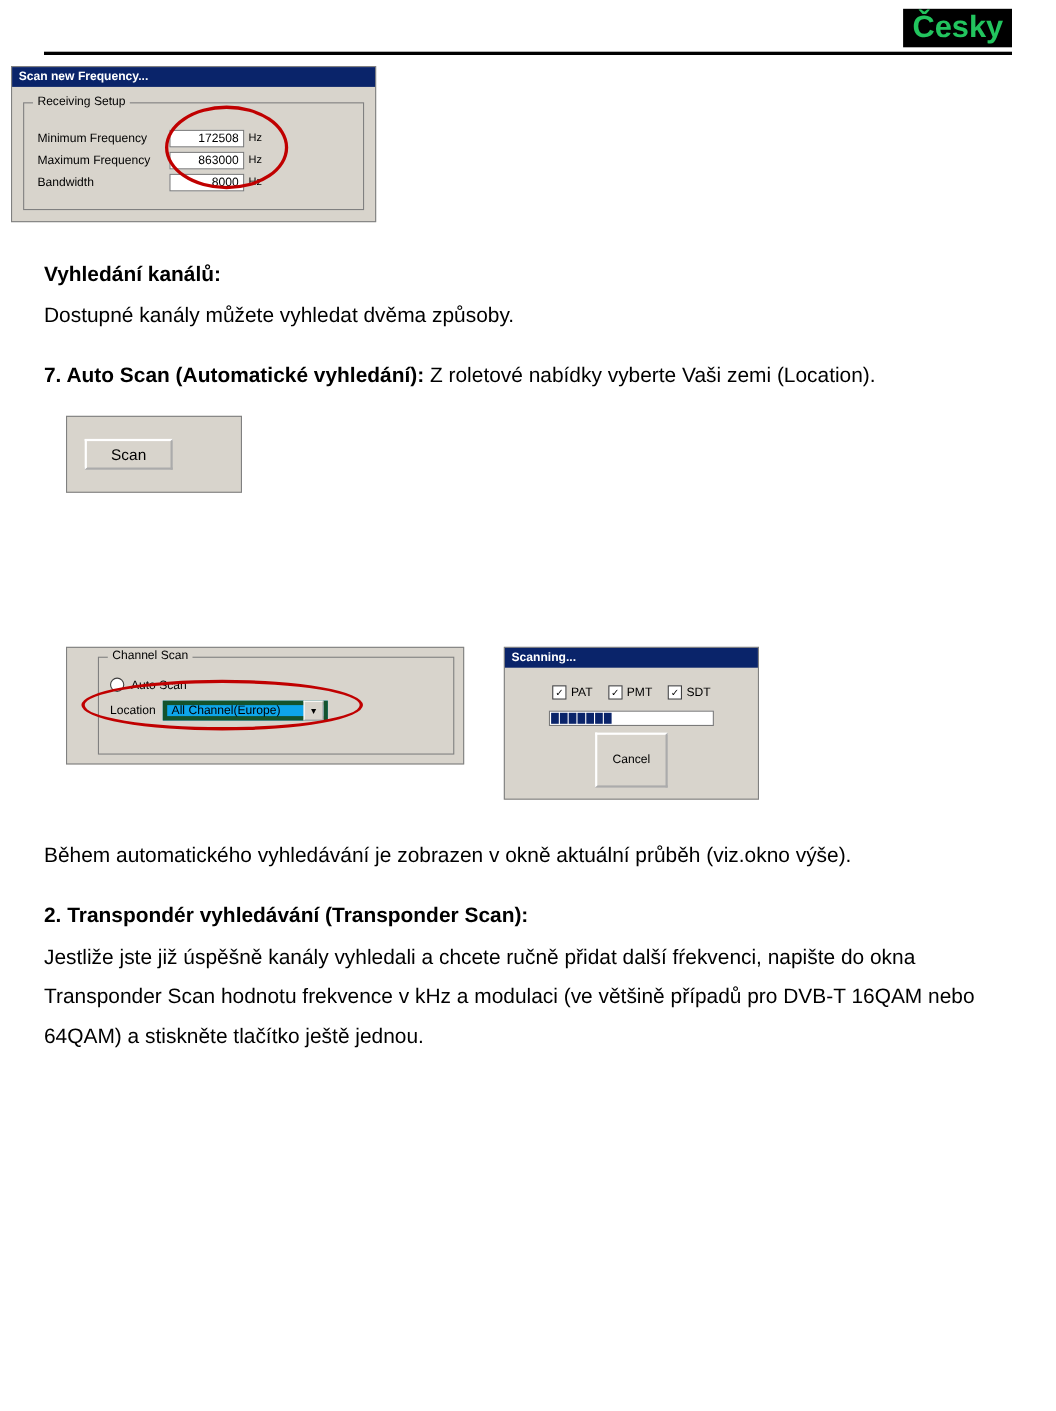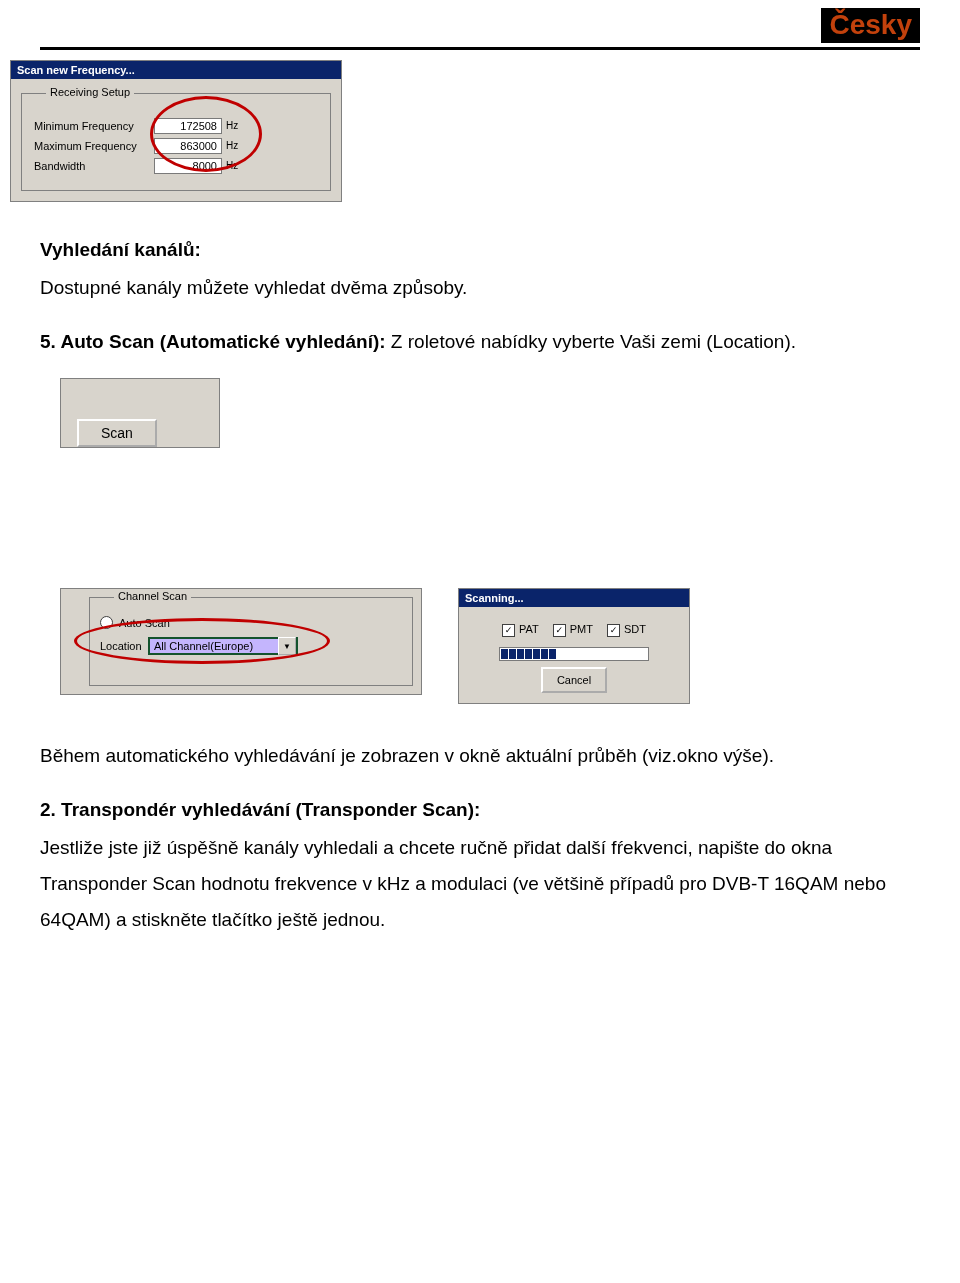--- a/index.html
+++ b/index.html
@@ -12,21 +12,21 @@
   .page {
     padding: 0 40px 40px 40px;
   }
   .header {
     display: flex;
     justify-content: flex-end;
     padding: 8px 0 0 0;
   }
   .lang-badge {
     background: #000;
-    color: #c2410c;
+    color: #22c55e;
     font-weight: bold;
     font-size: 28px;
     padding: 2px 8px;
     line-height: 1.1;
   }
   .hr {
     border-top: 3px solid #000;
     margin: 4px 0 10px 0;
   }
 
@@ -47,21 +47,21 @@
   }
   .groupbox {
     border: 1px solid #808080;
     margin: 14px 10px 10px 10px;
     padding: 20px 12px 12px 12px;
     position: relative;
   }
   .groupbox-label {
     position: absolute;
     top: -8px;
-    left: 24px;
+    left: 8px;
     background: #d8d4cc;
     padding: 0 4px;
     font-size: 11px;
   }
   .form-row {
     display: flex;
     align-items: center;
     margin: 4px 0;
   }
   .form-label {
@@ -90,21 +90,21 @@
   }
 
   
   .scan-btn-fig {
     margin: 16px 0 0 20px;
     width: 160px;
     height: 70px;
     background: #d8d4cc;
     border: 1px solid #808080;
     display: flex;
-    align-items: flex-end;
+    align-items: center;
     padding-left: 16px;
     box-sizing: border-box;
   }
   .btn3d {
     background: #d8d4cc;
     border: 2px outset #fff;
     padding: 4px 22px;
     font-family: Tahoma, Arial, sans-serif;
     font-size: 14px;
     cursor: default;
@@ -120,22 +120,22 @@
     width: 11px; height: 11px;
     border: 1px solid #404040;
     border-radius: 50%;
     background: #fff;
     display: inline-block;
     vertical-align: middle;
     margin-right: 6px;
   }
   .combo {
     display: inline-flex;
-    background: #c4b5fd;
-    border: 2px solid #14532d;
+    background: #0ea5e9;
+    border: 4px solid #14532d;
     height: 18px;
     width: 150px;
     align-items: center;
     padding-left: 4px;
     box-sizing: border-box;
     font-size: 11px;
   }
   .combo .arrow {
     margin-left: auto;
     width: 16px;
@@ -175,21 +175,21 @@
     box-sizing: border-box;
   }
   .progress .chunk {
     width: 7px;
     height: 100%;
     background: #0a246a;
   }
   .small-btn {
     background: #d8d4cc;
     border: 2px outset #fff;
-    padding: 5px 14px;
+    padding: 17px 14px;
     font-size: 11px;
     font-family: Tahoma, Arial, sans-serif;
     display: block;
     margin: 0 auto 10px auto;
     cursor: default;
   }
 
   .figrow {
     display: flex;
     align-items: flex-start;
@@ -240,21 +240,21 @@
       </div>
 
       <div class="highlight-ellipse" style="left:128px; top:2px; width:106px; height:70px;"></div>
     </div>
   </div>
 
   <div class="body-text">
     <p class="bold tight">Vyhledání kanálů:</p>
     <p>Dostupné kanály můžete vyhledat dvěma způsoby.</p>
     <p>
-      <span class="bold">5. Auto Scan (Automatické vyhledání):</span><span>  Z roletové nabídky vyberte Vaši zemi (Location).</span>
+      <span class="bold">7. Auto Scan (Automatické vyhledání):</span><span>  Z roletové nabídky vyberte Vaši zemi (Location).</span>
     </p>
   </div>
 
   <div class="scan-btn-fig">
     <button class="btn3d">Scan</button>
   </div>
 
   <div class="figrow">
 
     <div class="win channel-scan-fig">

